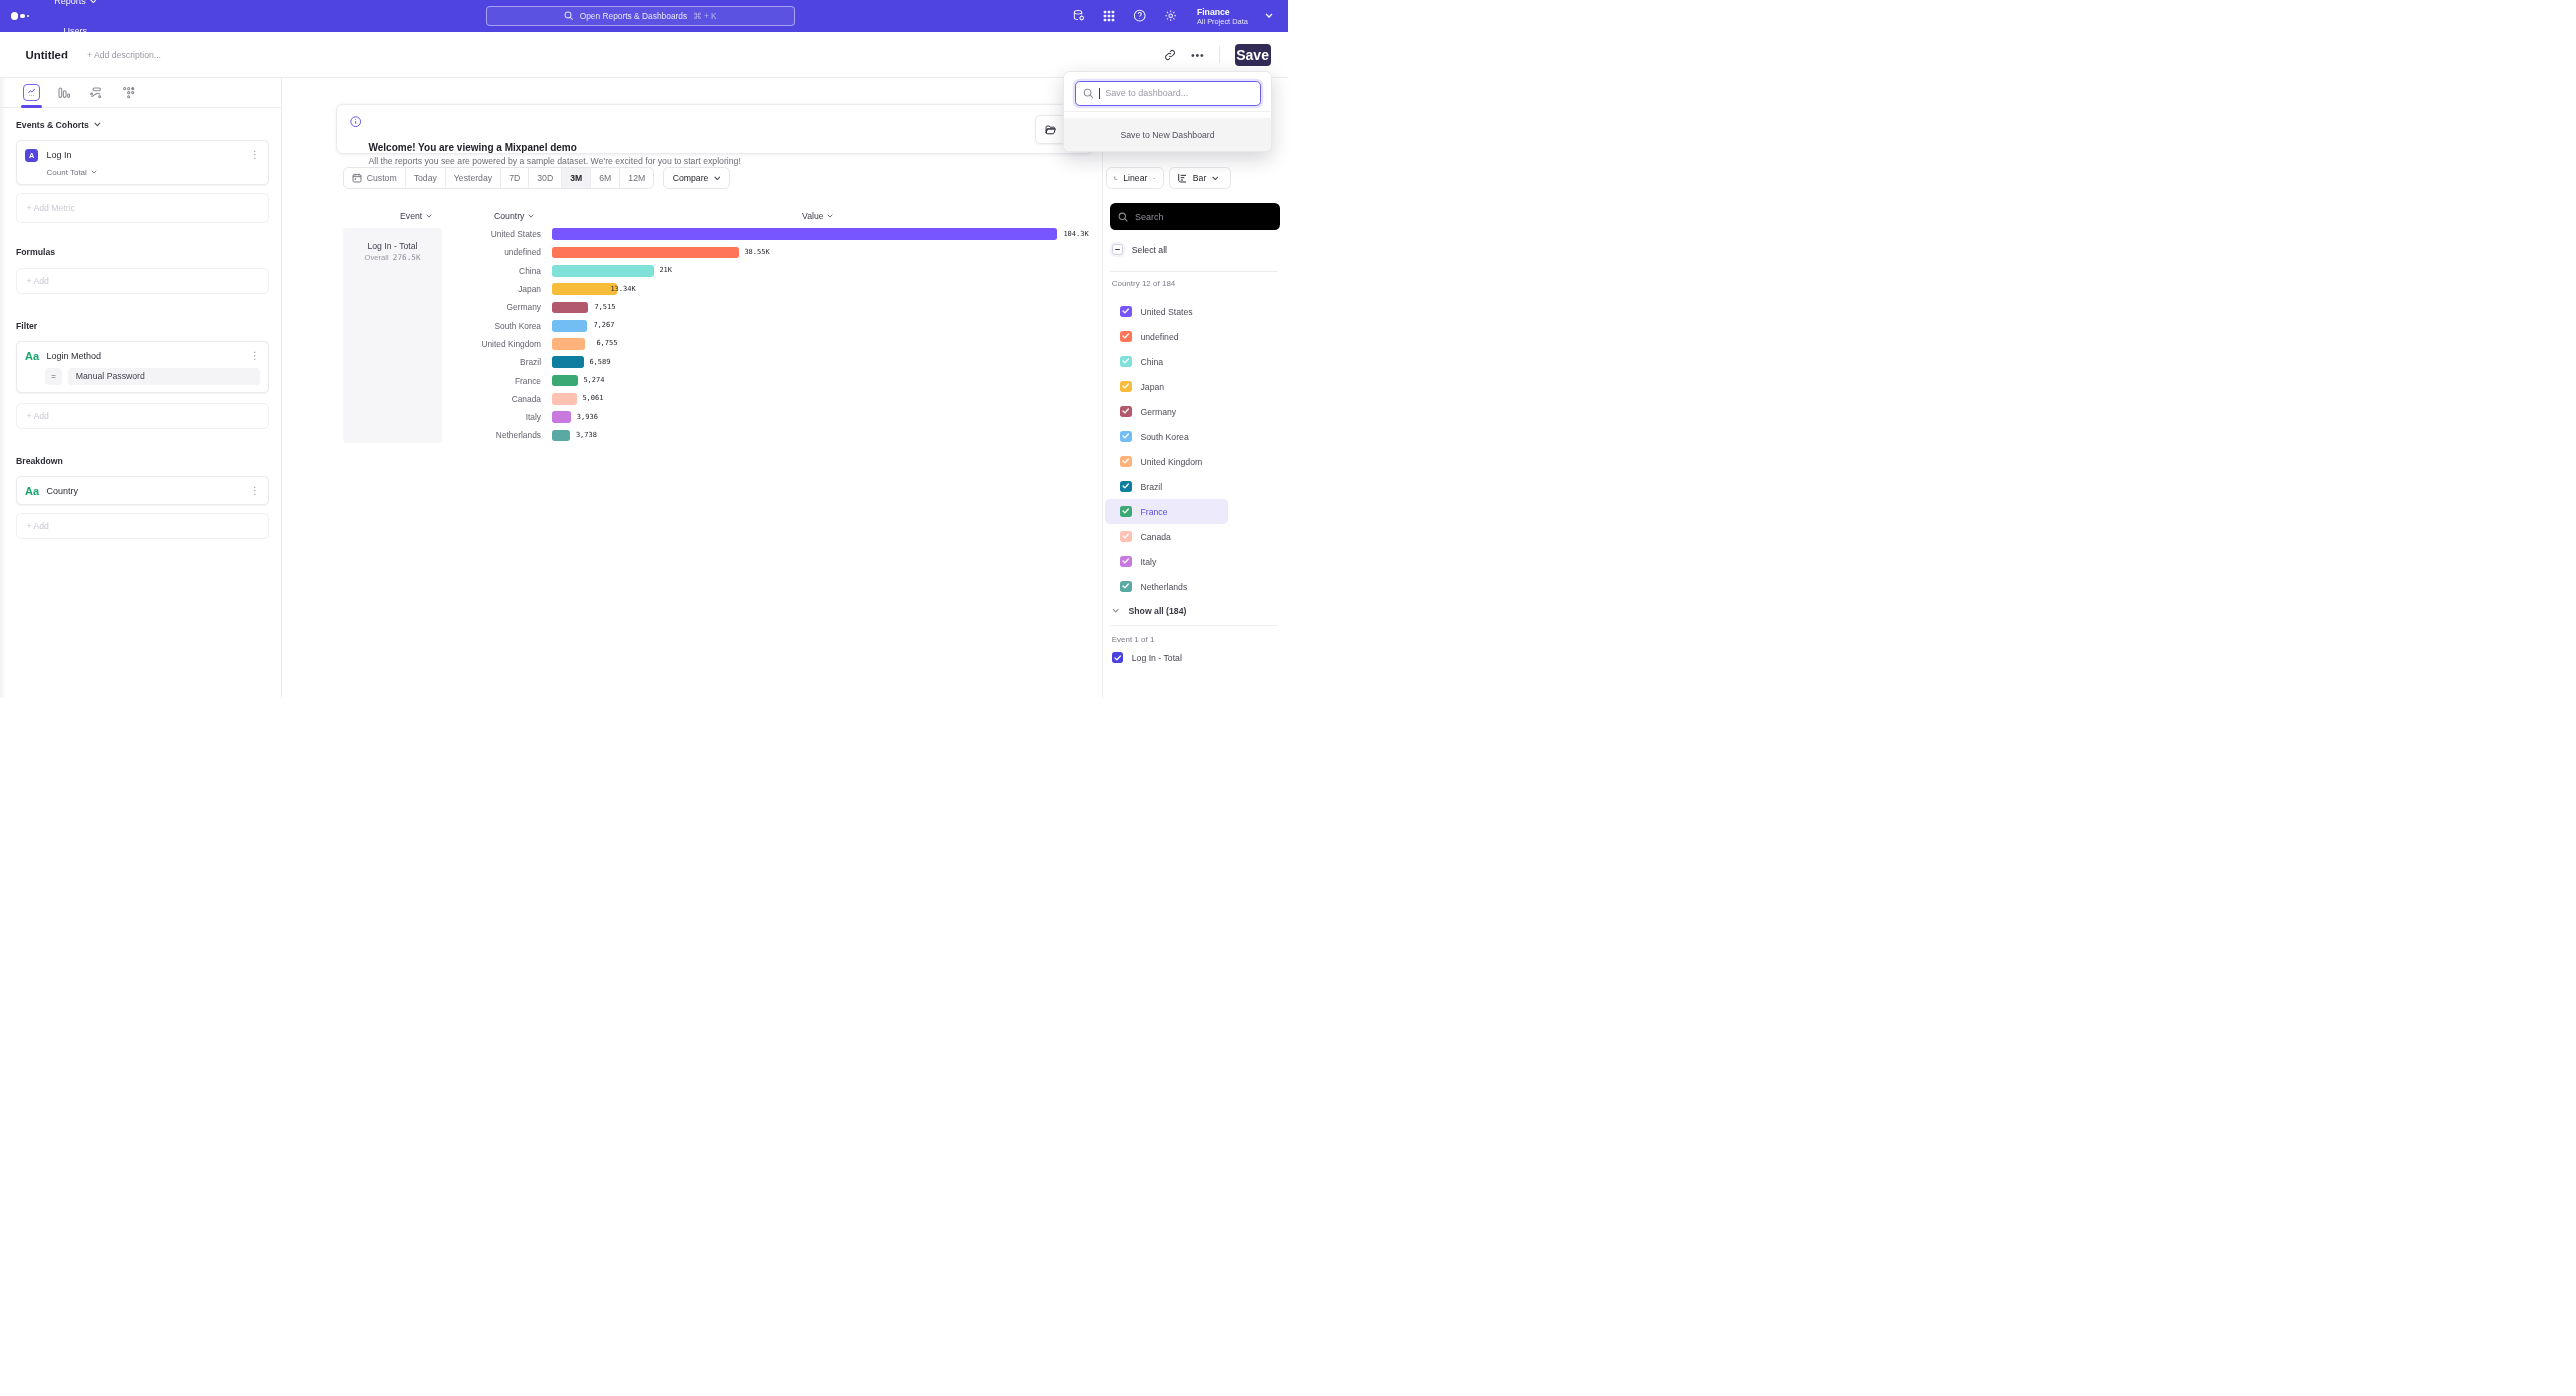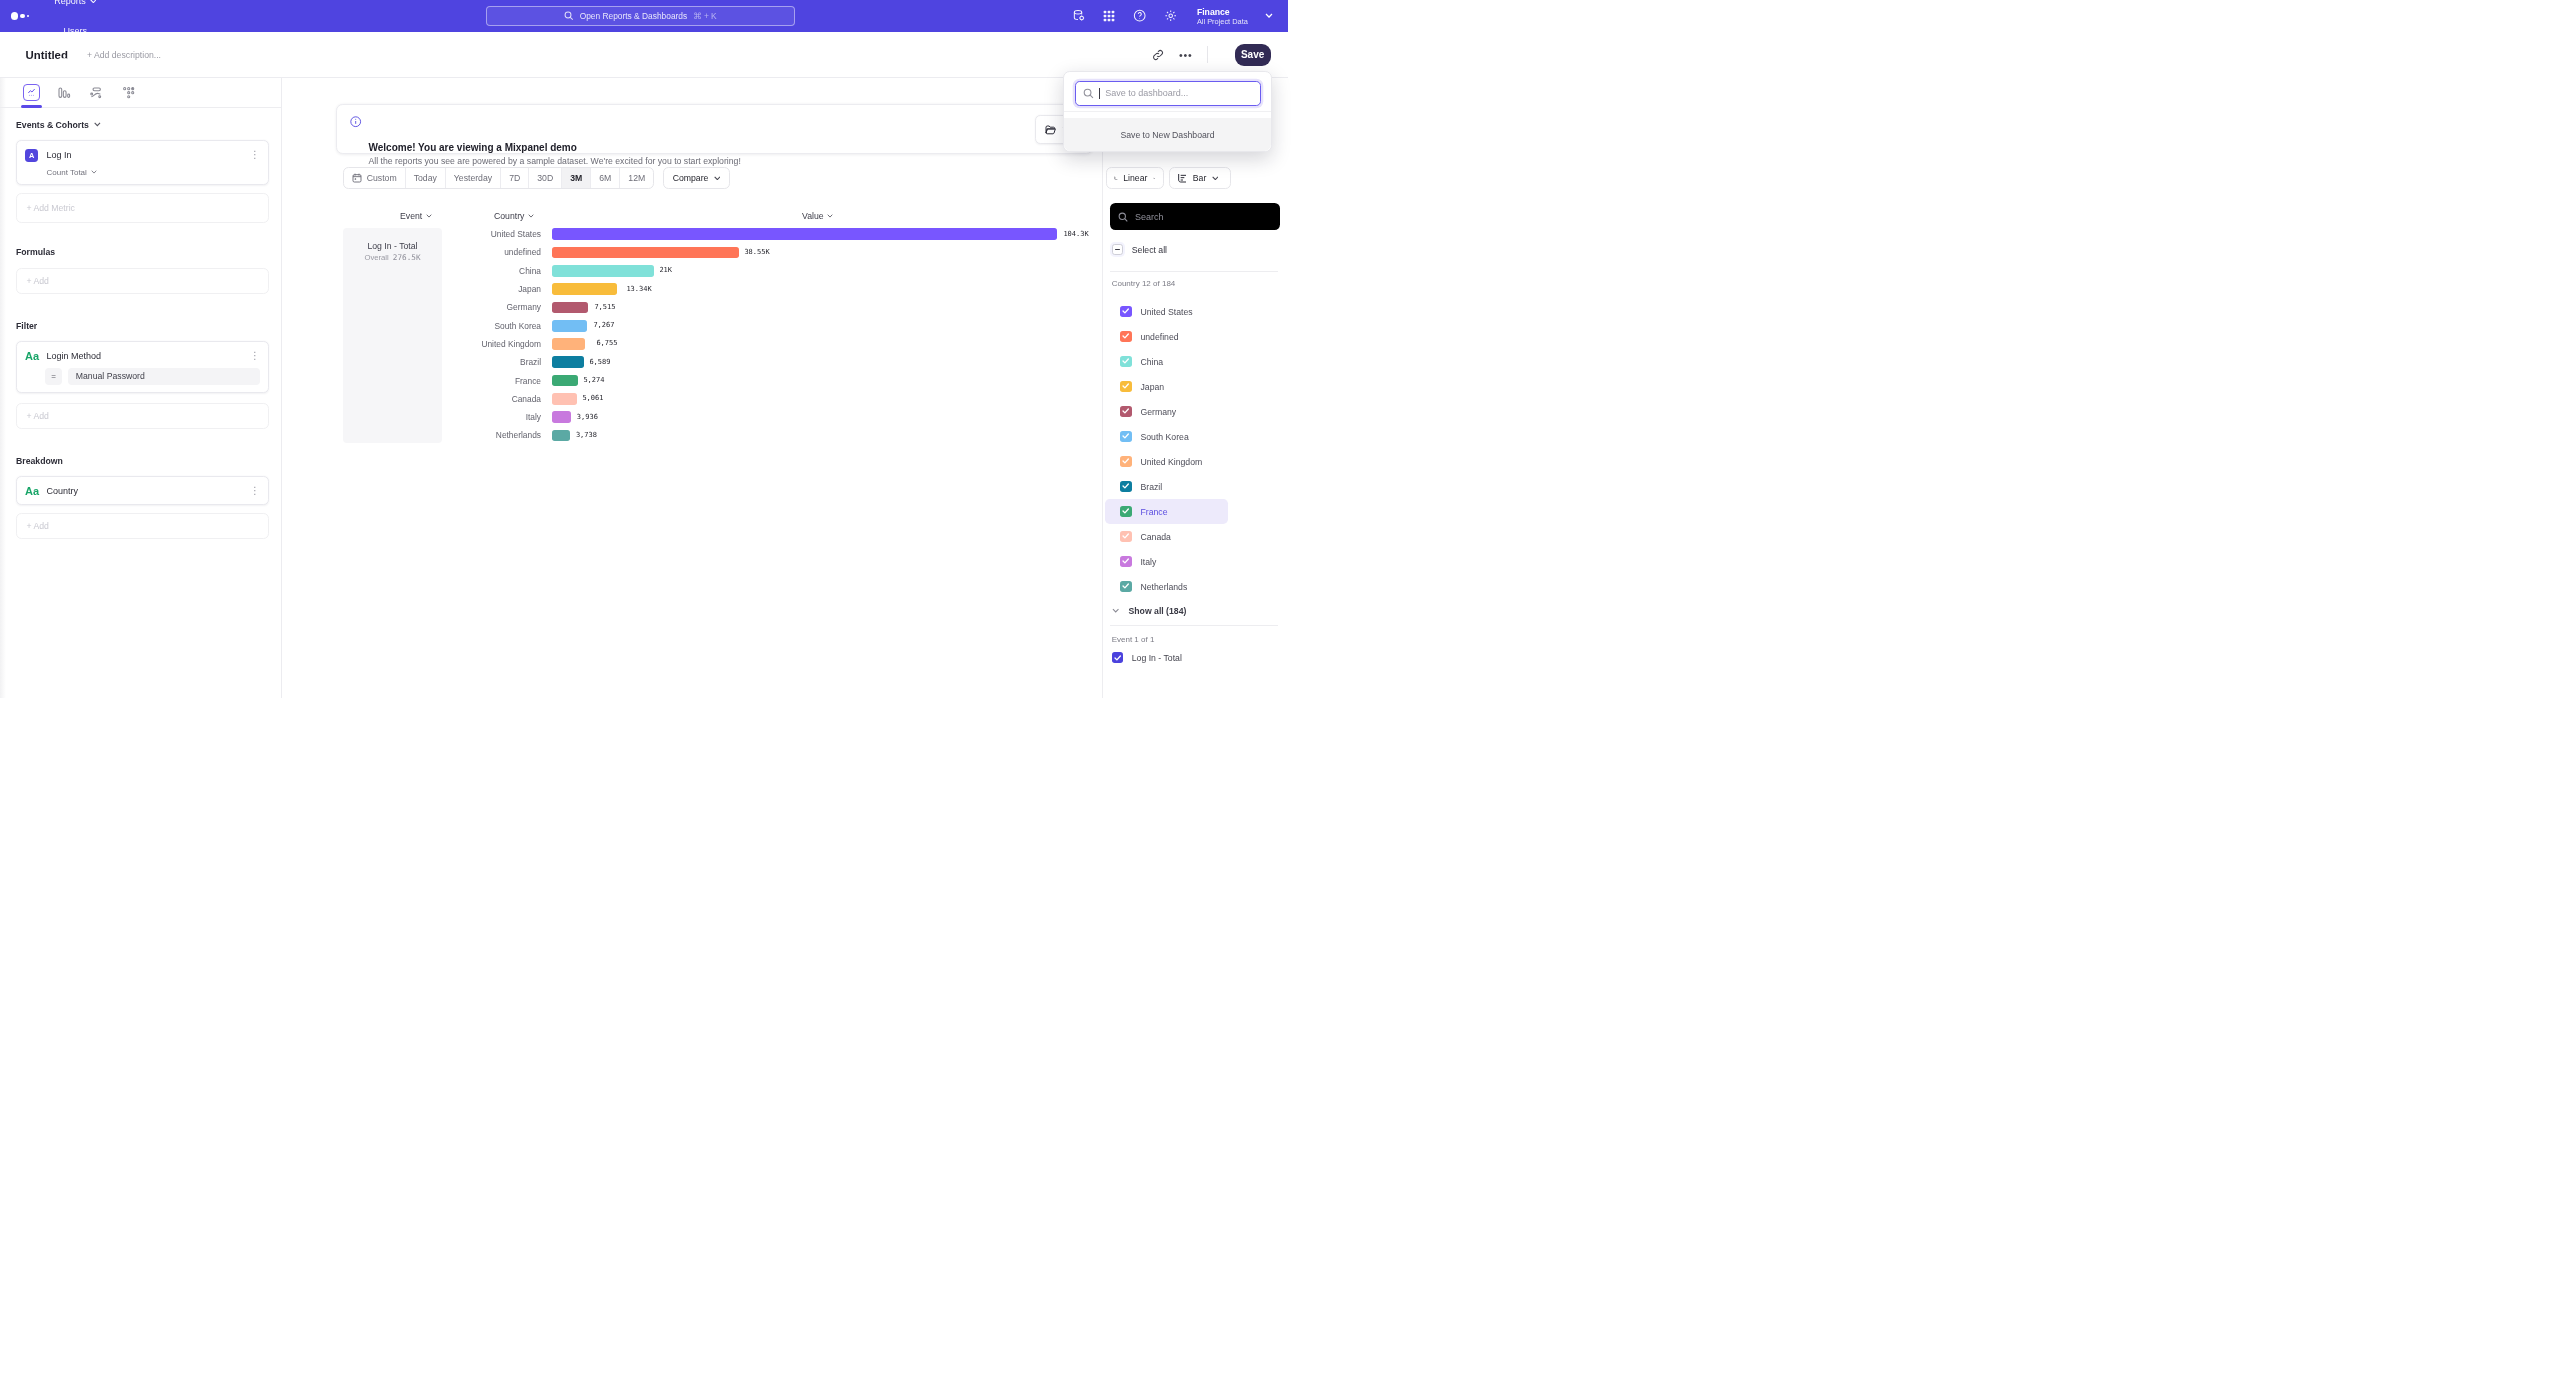--- a/index.html
+++ b/index.html
@@ -24,21 +24,21 @@
   .project .pscope { font-size:7.4px; opacity:.85; }
 
   
   .rheader { height:46px; display:flex; align-items:center; padding:0 17.4px 0 25.5px; border-bottom:0.7px solid #ececf0; background:#fff; }
   .rtitle { font-size:11.4px; font-weight:700; color:#1e1e28; }
   .rdesc { font-size:8.7px; color:#9a9aa3; margin-left:19px; }
   .rh-right { margin-left:auto; display:flex; align-items:center; gap:14.8px; }
   .ic-grey { color:#44444e; display:flex; }
   .dots3 { font-size:10.7px; color:#44444e; letter-spacing:0.7px; }
   .vdiv { width:0.7px; height:17.4px; background:#e6e6ea; }
-  .savebtn { width:36px; height:22px; background:#322b55; color:#fff; font-size:10px; font-weight:600; border:none; border-radius:9px; cursor:pointer;margin-left:12px; }
+  .savebtn { width:36px; height:22px; background:#322b55; color:#fff; font-size:14px; font-weight:600; border:none; border-radius:4px; cursor:pointer; }
 
   .content { display:flex; height:621px; }
 
   
   .sidebar { position:relative; width:282px; border-right:0.7px solid #ececf0; background:#fff; flex-shrink:0; }
   .sidebar::before { content:""; position:absolute; left:0; top:0; bottom:0; width:6px; background:linear-gradient(to right, rgba(60,60,80,.07), rgba(60,60,80,0)); }
   .viewtabs { position:relative; height:29.5px; border-bottom:0.7px solid #ededf0; display:flex; align-items:center; gap:14.8px; padding-left:23px; }
   .vtab { width:17.4px; height:17.4px; display:flex; align-items:center; justify-content:center; color:#8a8a94; }
   .vtab.active { color:#6a57ee; }
   .vtab-underline { position:absolute; left:21px; bottom:-1.3px; width:21px; height:2.7px; border-radius:2px; background:#5a49e8; }
@@ -421,21 +421,21 @@
           <span class="brow-label">China</span>
           <span class="brow-track">
             <span class="bar" style="width:102px;background:#80e1d9"></span>
             <span class="bval" style="left:107px">21K</span>
           </span>
         </div>
         <div class="brow">
           <span class="brow-label">Japan</span>
           <span class="brow-track">
             <span class="bar" style="width:65px;background:#f8bc3b"></span>
-            <span class="bval" style="left:74px">13.34K</span>
+            <span class="bval" style="left:58px">13.34K</span>
           </span>
         </div>
         <div class="brow">
           <span class="brow-label">Germany</span>
           <span class="brow-track">
             <span class="bar" style="width:36px;background:#b2596e"></span>
             <span class="bval" style="left:42px">7,515</span>
           </span>
         </div>
         <div class="brow">

